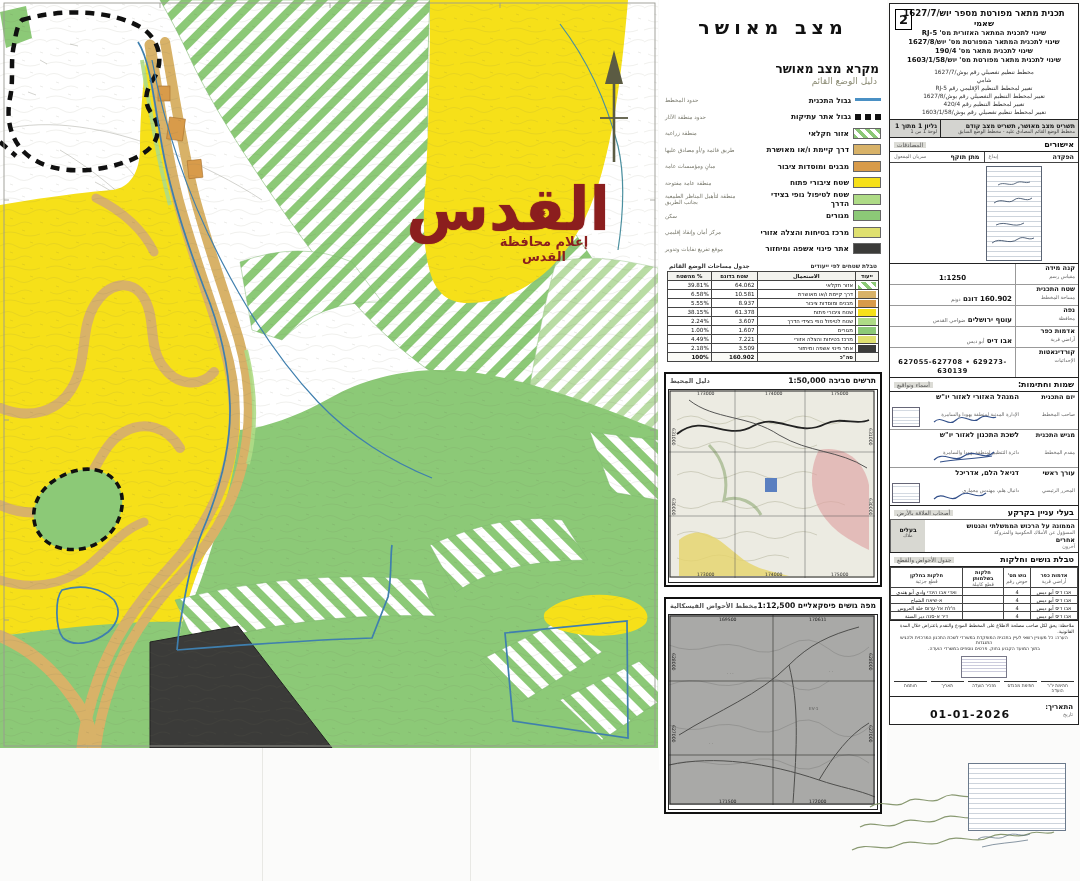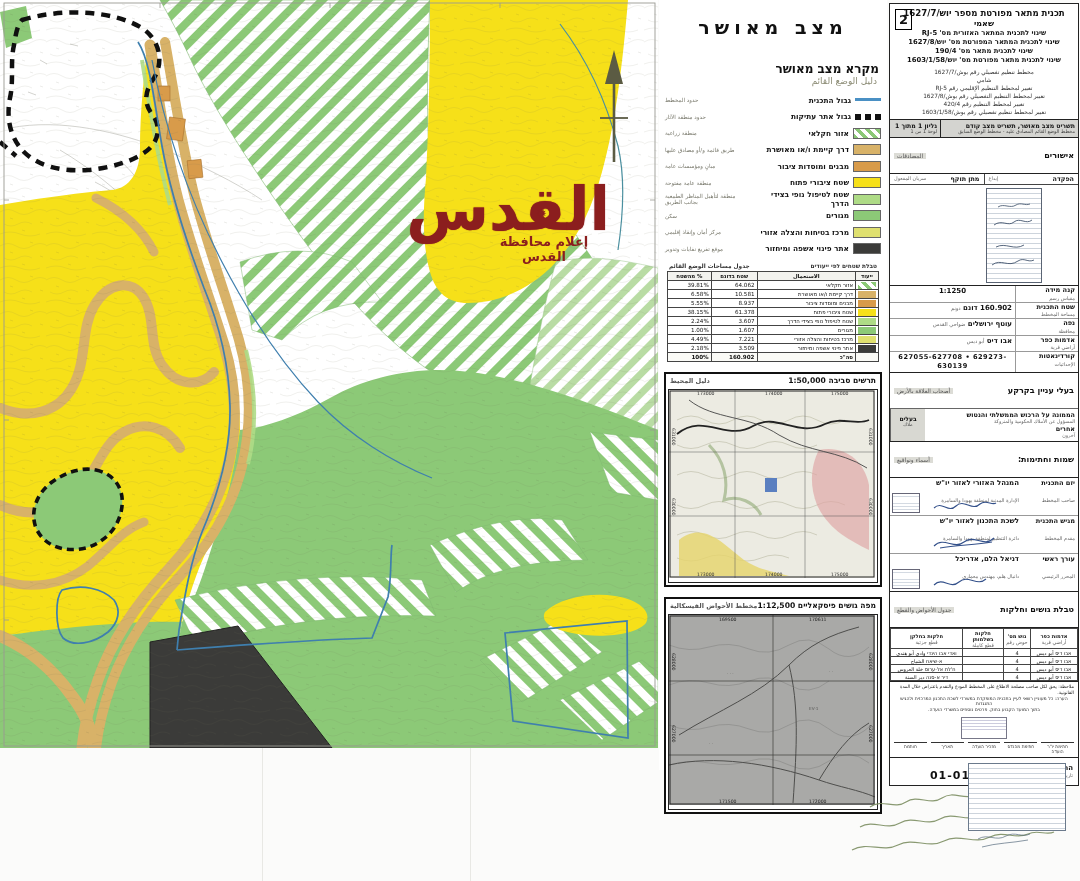--- a/index.html
+++ b/index.html
@@ -69,34 +69,34 @@
   .plan-blk .s{font-size:8px;font-weight:bold;line-height:10px;}
   .plan-blk .l{font-size:6.8px;font-weight:bold;line-height:9px;}
   .plan-blk .a{font-size:5.8px;color:#333;line-height:8px;}
   .sheet-num{position:absolute;left:5px;top:5px;width:15px;height:19px;border:1.6px solid #000;
      font-size:13px;font-weight:bold;text-align:center;line-height:19px;direction:ltr;}
   .bar{display:flex;background:#d4d4d0;}
   .bar .c1{flex:1;border-left:1px solid #222;padding:2px 3px;}
   .bar .c2{width:44px;padding:2px 3px;}
   .bar .he{font-size:6.2px;font-weight:bold;line-height:7px;}
   .bar .ar{font-size:4.8px;color:#444;line-height:6px;}
-  .sec-head{display:flex;justify-content:space-between;padding:13px 4px;border-bottom:1px solid #222;}
+  .sec-head{display:flex;justify-content:space-between;padding:2px 4px;border-bottom:1px solid #222;}
   .sec-head .he{font-size:8px;font-weight:bold;}
   .sec-head .ar{font-size:5.8px;color:#555;background:#dcdcd6;padding:0 3px;align-self:center;}
   .apr-sub{display:flex;border-bottom:1px solid #444;}
   .apr-sub div{flex:1;font-size:6.4px;font-weight:bold;padding:1px 4px;}
   .apr-sub div span{font-size:5px;color:#666;font-weight:normal;}
   .apr-body{height:100px;position:relative;}
   .stamp{position:absolute;border:1px solid #5a6474;background:
      repeating-linear-gradient(180deg,#fff 0 4px,#cdd4dc 4px 5px);}
   .apr-stamp{left:96px;top:3px;width:54px;height:93px;}
   .details .row{display:flex;border-bottom:.7px solid #999;}
   .details .row:last-child{border-bottom:none;}
   .details .lbl{width:56px;padding:1px 3px;border-left:.7px solid #999;}
-  .details .val{flex:1;padding:1px 3px;font-size:7px;font-weight:bold;line-height:9px;}
+  .details .val{flex:1;padding:1px 3px;font-size:7px;font-weight:bold;line-height:9px;margin-top:9px;}
   .details .lbl .he{font-size:6.6px;font-weight:bold;line-height:7.5px;}
   .details .lbl .ar{font-size:5px;color:#666;line-height:6px;}
   .details .val .ar{font-size:5.2px;color:#666;font-weight:normal;}
   .coords .val{direction:ltr;text-align:center;font-size:6.6px;letter-spacing:.5px;}
   .nm-row{border-bottom:.7px solid #999;padding:1px 3px 2px;position:relative;min-height:34px;}
   .nm-row .top{display:flex;}
   .nm-row .lbl{width:56px;font-size:6.6px;font-weight:bold;}
   .nm-row .val{flex:1;font-size:7px;font-weight:bold;}
   .nm-row .arl{font-size:5px;color:#666;width:56px;display:inline-block;}
   .nm-row .arv{font-size:5px;color:#666;}
@@ -567,74 +567,74 @@
       <div class="row coords">
         <div class="lbl">
             <div class="he">קורדינאטות</div>
             <div class="ar">الإحداثيات</div>
           </div>
         <div class="val">627055-627708 • 629273-630139</div>
       </div>
     </div>
 
     <div class="ip-sec">
+      <div class="sec-head">
+        <span class="he">שמות וחתימות:</span>
+        <span class="ar">أسماء وتواقيع</span>
+      </div>
+      <div class="nm-row">
+        <div class="top">
+            <div class="lbl">יזם התכנית</div>
+            <div class="val">המנהל האזורי לאזור יו"ש</div>
+          </div>
+        <div><span class="arl">صاحب المخطط</span><span class="arv">الإدارة المدنية لمنطقة يهودا والسامرة</span></div>
+        <div class="ministamp"></div>
+        <svg class="sig" width="70" height="16">
+          <path d="M4,10 c8,-8 14,6 22,-2 c8,-8 16,6 24,-2 c6,-5 12,2 16,-1" fill="none" stroke="#33508a" stroke-width="1.1"></path>
+        </svg>
+      </div>
+      <div class="nm-row">
+        <div class="top">
+            <div class="lbl">מגיש התכנית</div>
+            <div class="val">לשכת התכנון לאזור יו"ש</div>
+          </div>
+        <div><span class="arl">مقدم المخطط</span><span class="arv">دائرة التنظيم لمنطقة يهودا والسامرة</span></div>
+        <svg class="sig" width="80" height="18">
+          <path d="M4,12 c10,-10 20,4 30,-4 c10,-8 20,6 30,-4 M10,14 c16,-3 34,-3 52,-6" fill="none" stroke="#33508a" stroke-width="1.1"></path>
+        </svg>
+      </div>
+      <div class="nm-row" style="border-bottom:none">
+        <div class="top">
+            <div class="lbl">עורך ראשי</div>
+            <div class="val">דניאל הלם, אדריכל</div>
+          </div>
+        <div><span class="arl">المحرر الرئيسي</span><span class="arv">دانيال هلم، مهندس معماري</span></div>
+        <div class="ministamp"></div>
+        <svg class="sig" width="70" height="16">
+          <path d="M4,11 c9,-9 16,5 25,-3 c9,-8 18,5 27,-3" fill="none" stroke="#33508a" stroke-width="1.1"></path>
+        </svg>
+      </div>
+    </div>
+
+    <div class="ip-sec">
       <div class="sec-head" style="border-bottom:none">
         <span class="he">בעלי עניין בקרקע</span>
         <span class="ar">أصحاب العلاقة بالأرض</span>
       </div>
       <div class="stk-box">
         <div class="stk-main">
           <div class="he">הממונה על הרכוש הממשלתי והנטוש</div>
           <div class="ar">المسؤول عن الأملاك الحكومية والمتروكة</div>
           <div class="he">אחרים</div>
           <div class="ar">آخرون</div>
         </div>
         <div class="stk-side">
           <div>בעלים</div>
           <div class="ar">ملاك</div>
         </div>
-      </div>
-    </div>
-
-    <div class="ip-sec">
-      <div class="sec-head">
-        <span class="he">שמות וחתימות:</span>
-        <span class="ar">أسماء وتواقيع</span>
-      </div>
-      <div class="nm-row">
-        <div class="top">
-            <div class="lbl">יזם התכנית</div>
-            <div class="val">המנהל האזורי לאזור יו"ש</div>
-          </div>
-        <div><span class="arl">صاحب المخطط</span><span class="arv">الإدارة المدنية لمنطقة يهودا والسامرة</span></div>
-        <div class="ministamp"></div>
-        <svg class="sig" width="70" height="16">
-          <path d="M4,10 c8,-8 14,6 22,-2 c8,-8 16,6 24,-2 c6,-5 12,2 16,-1" fill="none" stroke="#33508a" stroke-width="1.1"></path>
-        </svg>
-      </div>
-      <div class="nm-row">
-        <div class="top">
-            <div class="lbl">מגיש התכנית</div>
-            <div class="val">לשכת התכנון לאזור יו"ש</div>
-          </div>
-        <div><span class="arl">مقدم المخطط</span><span class="arv">دائرة التنظيم لمنطقة يهودا والسامرة</span></div>
-        <svg class="sig" width="80" height="18">
-          <path d="M4,12 c10,-10 20,4 30,-4 c10,-8 20,6 30,-4 M10,14 c16,-3 34,-3 52,-6" fill="none" stroke="#33508a" stroke-width="1.1"></path>
-        </svg>
-      </div>
-      <div class="nm-row" style="border-bottom:none">
-        <div class="top">
-            <div class="lbl">עורך ראשי</div>
-            <div class="val">דניאל הלם, אדריכל</div>
-          </div>
-        <div><span class="arl">المحرر الرئيسي</span><span class="arv">دانيال هلم، مهندس معماري</span></div>
-        <div class="ministamp"></div>
-        <svg class="sig" width="70" height="16">
-          <path d="M4,11 c9,-9 16,5 25,-3 c9,-8 18,5 27,-3" fill="none" stroke="#33508a" stroke-width="1.1"></path>
-        </svg>
       </div>
     </div>
 
     <div class="ip-sec">
       <div class="sec-head">
         <span class="he">טבלת גושים וחלקות</span>
         <span class="ar">جدول الأحواض والقطع</span>
       </div>
       <table class="blocks">
         <tbody>

